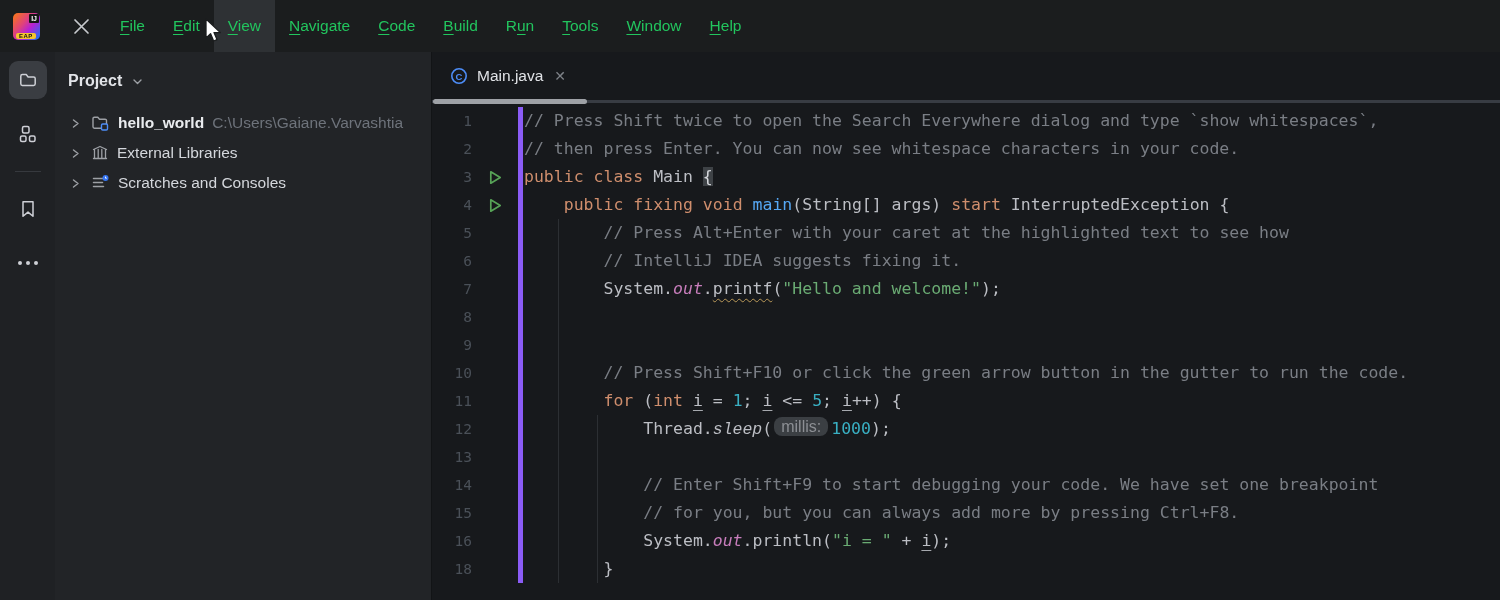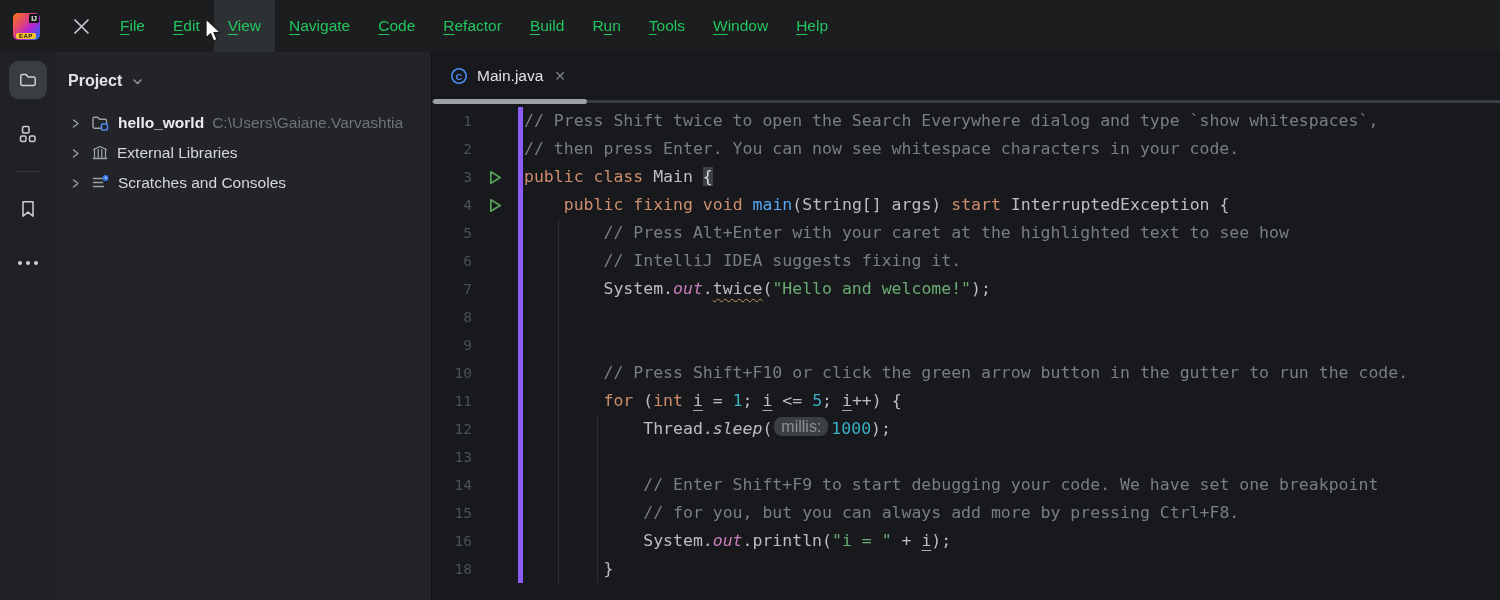--- a/index.html
+++ b/index.html
@@ -64,21 +64,21 @@
   .codeline { white-space:pre; border-left:5px solid #8b5cf6; padding-left:1px; flex:1; color:#BCBEC4; }
   .guide { position:absolute; width:1px; background:#2C2F33; z-index:0; }
 
   .s-pl  { color:#BCBEC4; }
   .s-kw  { color:#CF8E6D; }
   .s-com { color:#7A7E85; }
   .s-str { color:#6AAB73; }
   .s-num { color:#39AFC2; }
   .s-fld { color:#C77DBB; font-style:italic; }
   .s-mth { color:#56A8F5; }
-  .s-itl { color:#BCBEC4; font-style:italic; }
+  .s-itl { color:#BCBEC4; font-style:italic;font-family:Liberation Mono, monospace; }
   .s-var { color:#BCBEC4; text-decoration:underline; text-decoration-color:#A6A9AE;
            text-decoration-thickness:1px; text-underline-offset:4px; }
   .s-wrn { color:#BCBEC4; text-decoration:underline wavy #B89758; text-decoration-thickness:1px;
            text-underline-offset:4px; }
   .s-brc { color:#D6D8DC; background:#3E4246; }
   .s-inl { display:inline-block; font-family:"Liberation Sans", sans-serif; font-size:16px;
            line-height:17px; background:#3B3F43; color:#8C8F94; border-radius:8px;
            padding:1px 7px; margin:0 3px 0 2px; transform:translateY(-2px); }
 
   .cursor { position:absolute; left:200px; top:17px; z-index:20; pointer-events:none; }
@@ -97,21 +97,20 @@
       <svg width="19" height="19" viewBox="0 0 19 19">
           <path d="M3 3 L16 16 M16 3 L3 16" stroke="#C6C9CD" stroke-width="1.7" stroke-linecap="round"></path>
         </svg>
     </div>
     <div class="menu" id="menu-root">
         <div class="menu-item"><u>F</u>ile</div>
         <div class="menu-item"><u>E</u>dit</div>
         <div class="menu-item hl"><u>V</u>iew</div>
         <div class="menu-item"><u>N</u>avigate</div>
         <div class="menu-item"><u>C</u>ode</div>
-        <div class="menu-item"><u>R</u>efactor</div>
         <div class="menu-item"><u>B</u>uild</div>
         <div class="menu-item">R<u>u</u>n</div>
         <div class="menu-item"><u>T</u>ools</div>
         <div class="menu-item"><u>W</u>indow</div>
         <div class="menu-item"><u>H</u>elp</div>
       </div>
   </div>
 
   <div class="cursor">
     <svg width="26" height="28" viewBox="0 0 26 28">
@@ -270,21 +269,21 @@
             <div class="codeline"><span class="s-pl">        </span><span class="s-com">// Press Alt+Enter with your caret at the highlighted text to see how</span></div>
           </div>
           <div class="line">
             <div class="ln">6</div>
             <div class="gut"></div>
             <div class="codeline"><span class="s-pl">        </span><span class="s-com">// IntelliJ IDEA suggests fixing it.</span></div>
           </div>
           <div class="line">
             <div class="ln">7</div>
             <div class="gut"></div>
-            <div class="codeline"><span class="s-pl">        System.</span><span class="s-fld">out</span><span class="s-pl">.</span><span class="s-wrn">twice</span><span class="s-pl">(</span><span class="s-str">"Hello and welcome!"</span><span class="s-pl">);</span></div>
+            <div class="codeline"><span class="s-pl">        System.</span><span class="s-fld">out</span><span class="s-pl">.</span><span class="s-wrn">printf</span><span class="s-pl">(</span><span class="s-str">"Hello and welcome!"</span><span class="s-pl">);</span></div>
           </div>
           <div class="line">
             <div class="ln">8</div>
             <div class="gut"></div>
             <div class="codeline"></div>
           </div>
           <div class="line">
             <div class="ln">9</div>
             <div class="gut"></div>
             <div class="codeline"></div>

